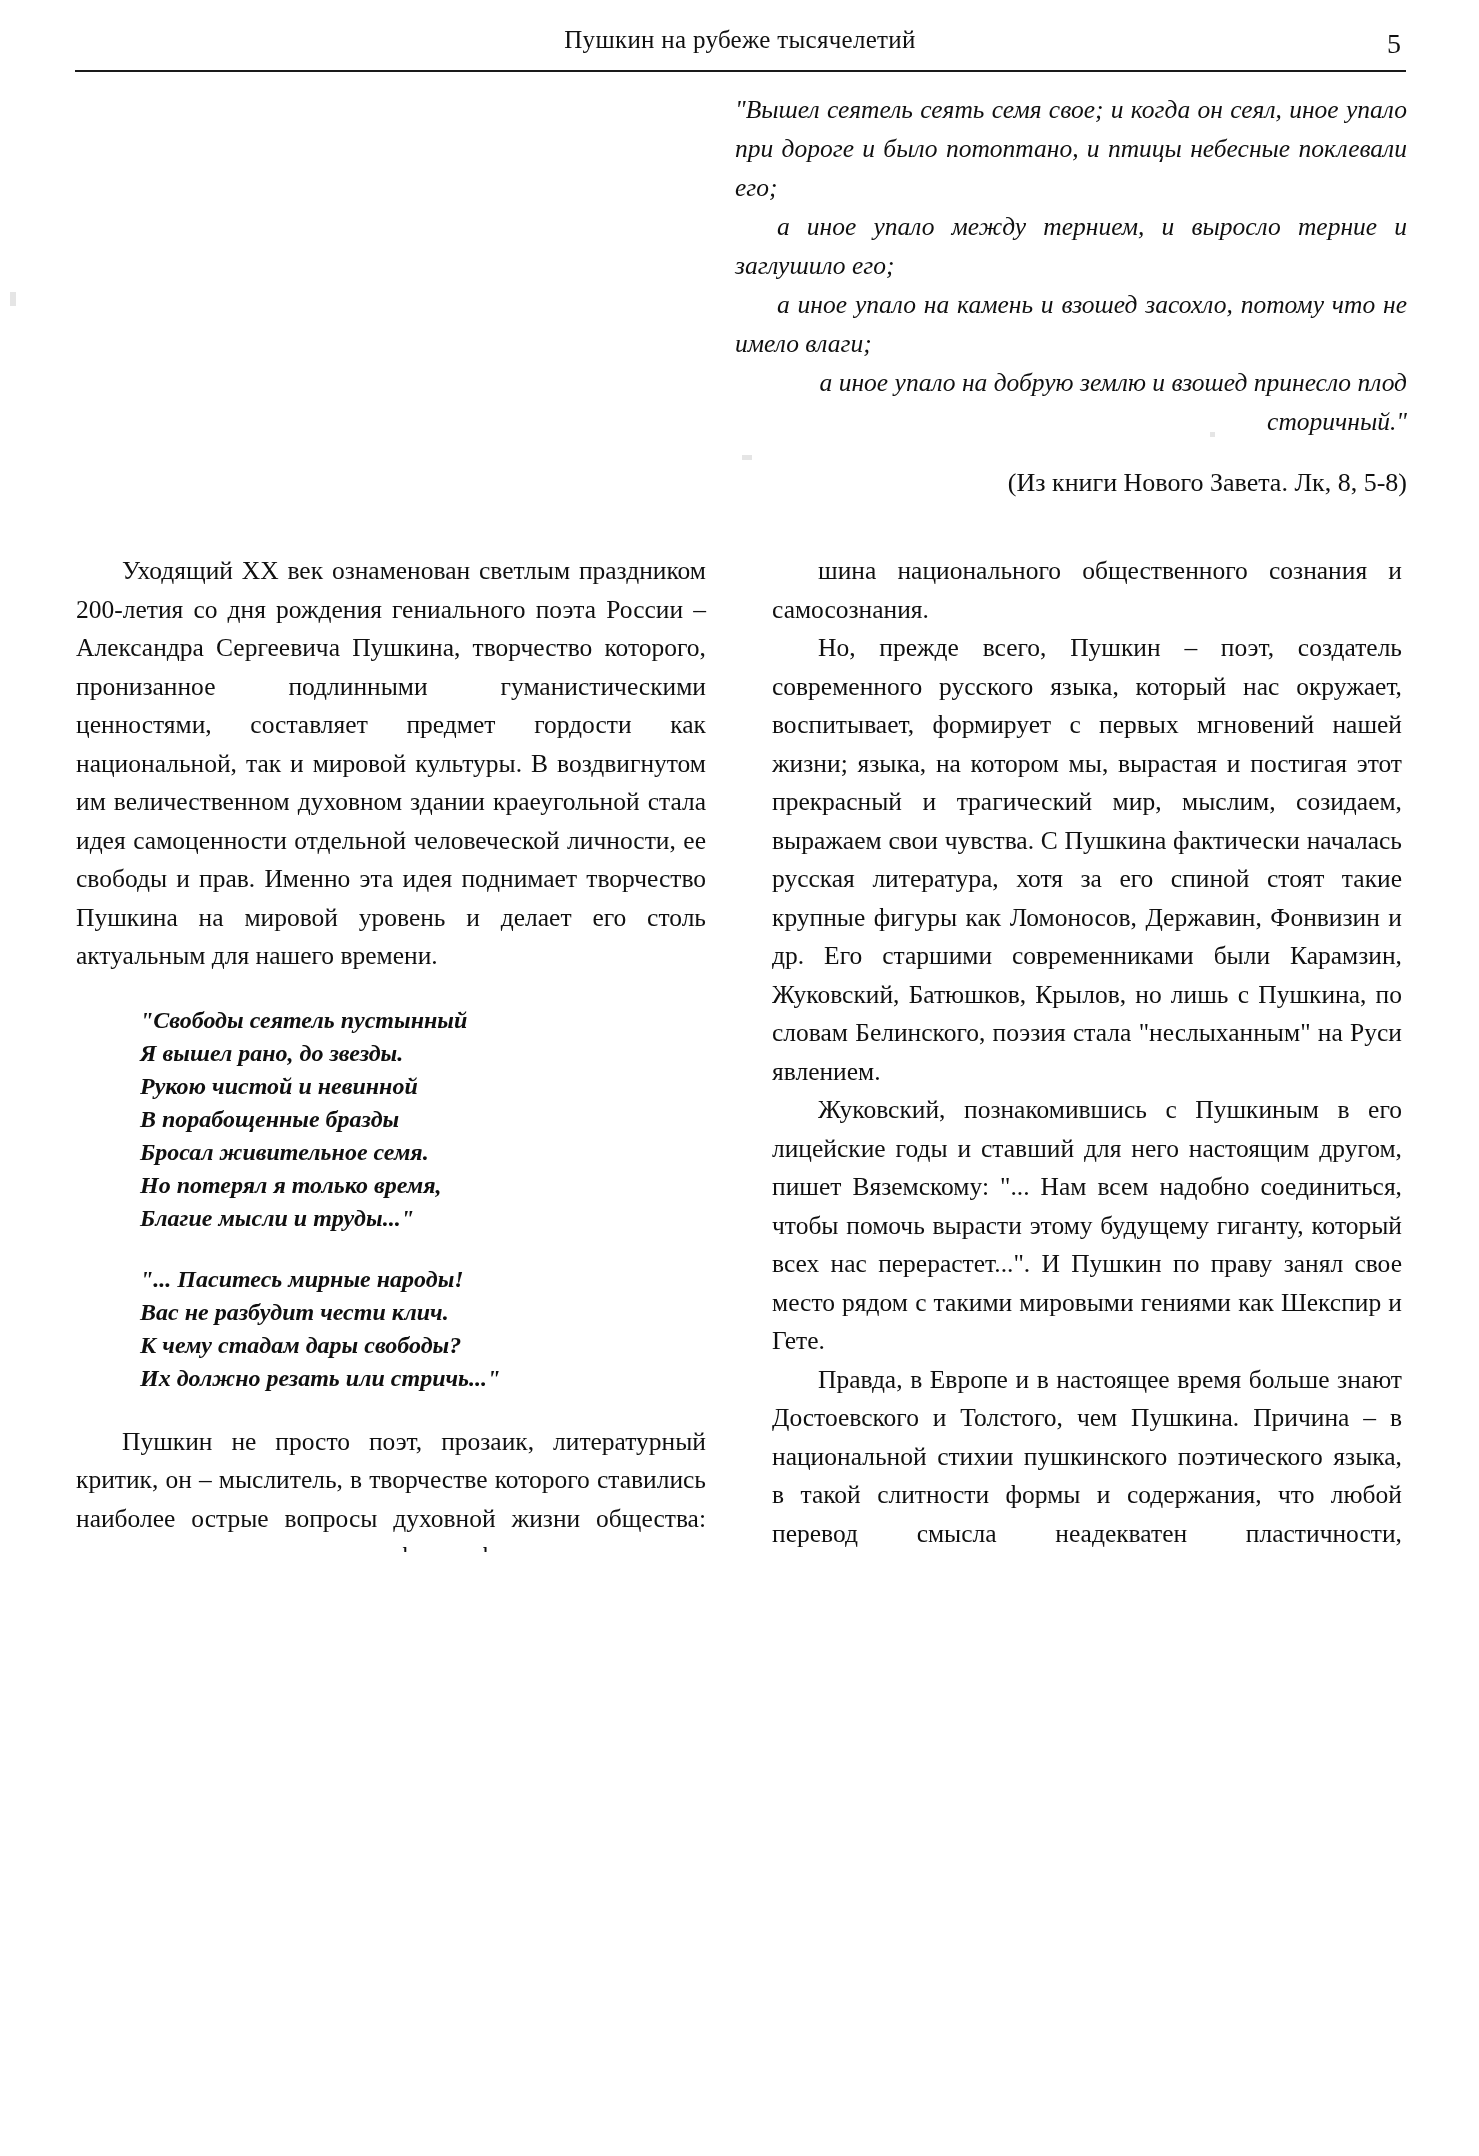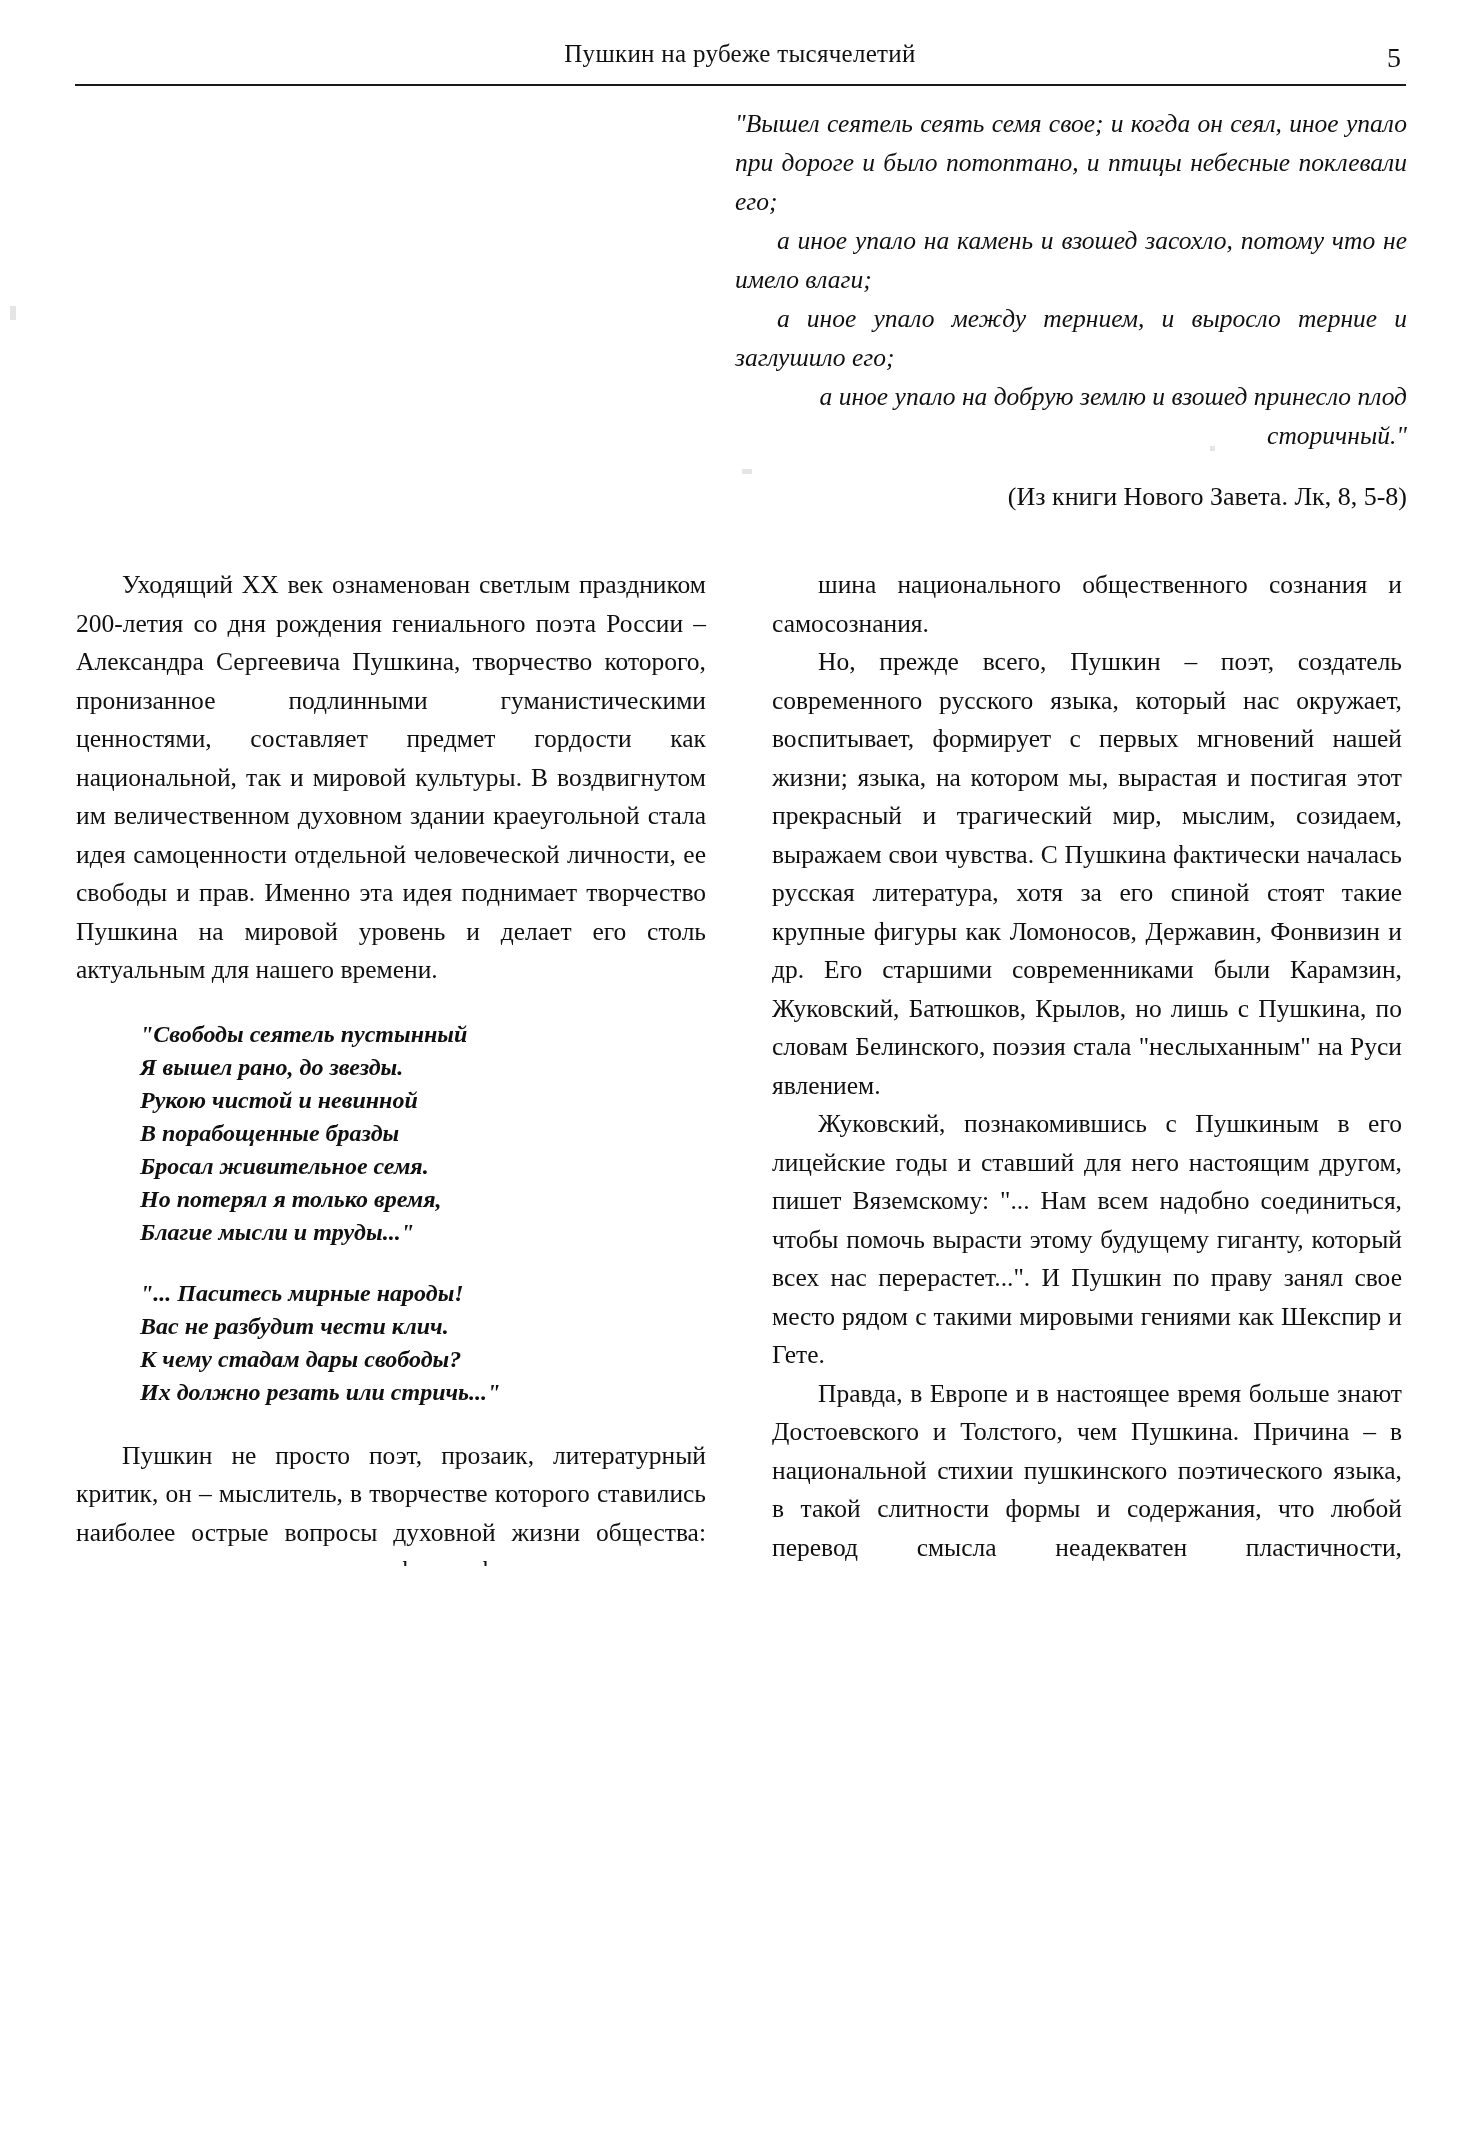--- a/index.html
+++ b/index.html
@@ -9,21 +9,21 @@
   }
   body {
     width: 1479px;
     height: 2156px;
     position: relative;
     font-family: "Liberation Serif", serif;
     color: #101010;
   }
   .page {
     position: absolute;
-    left: 0; top: 14px;
+    left: 0; top: 0;
     width: 1479px;
     height: 1552px;
     overflow: hidden;
   }
   
   .header {
     position: absolute;
     left: 75px;
     top: 26px;
     width: 1330px;
@@ -122,22 +122,22 @@
 <div class="page">
 
   <div class="header">
     <div class="header-title">Пушкин на рубеже тысячелетий</div>
     <div class="header-pageno">5</div>
   </div>
   <div class="header-rule"></div>
 
   <div class="epigraph">
     <p>"Вышел сеятель сеять семя свое; и когда он сеял, иное упало при дороге и было потоптано, и птицы небесные поклевали его;</p>
+    <p class="ind">а иное упало между тернием, и выросло терние и заглушило его;</p>
     <p class="ind">а иное упало на камень и взошед засохло, потому что не имело влаги;</p>
-    <p class="ind">а иное упало между тернием, и выросло терние и заглушило его;</p>
     <p class="ind last">а иное упало на добрую землю и взошед принесло плод сторичный."</p>
   </div>
 
   <div class="epigraph-source">(Из книги Нового Завета. Лк, 8, 5-8)</div>
 
   <div class="col col-left">
     <p>Уходящий XX век ознаменован светлым праздником 200-летия со дня рождения гениального поэта России – Александра Сергеевича Пушкина, творчество которого, пронизанное подлинными гуманистическими ценностями, составляет предмет гордости как национальной, так и мировой культуры. В воздвигнутом им величественном духовном здании краеугольной стала идея самоценности отдельной человеческой личности, ее свободы и прав. Именно эта идея поднимает творчество Пушкина на мировой уровень и делает его столь актуальным для нашего времени.</p>
     <div class="verse">
       <div>"Свободы сеятель пустынный
 Я вышел рано, до звезды.

